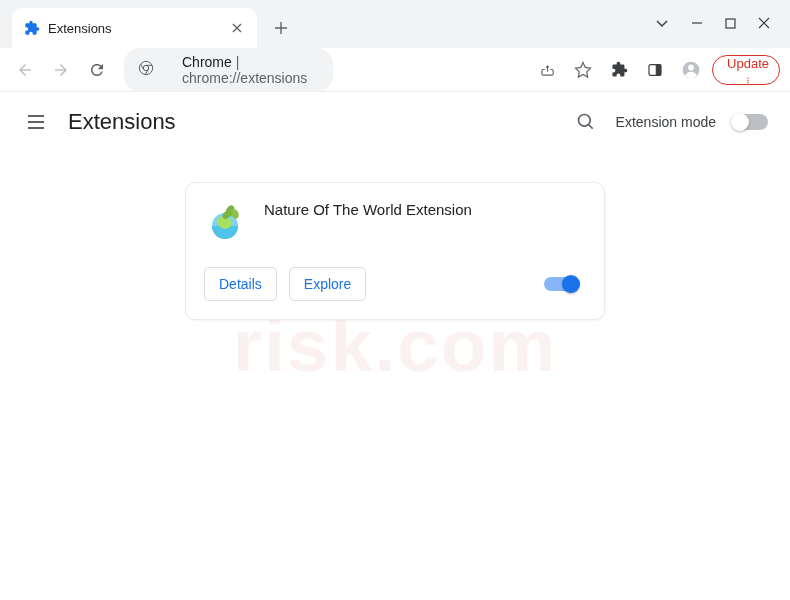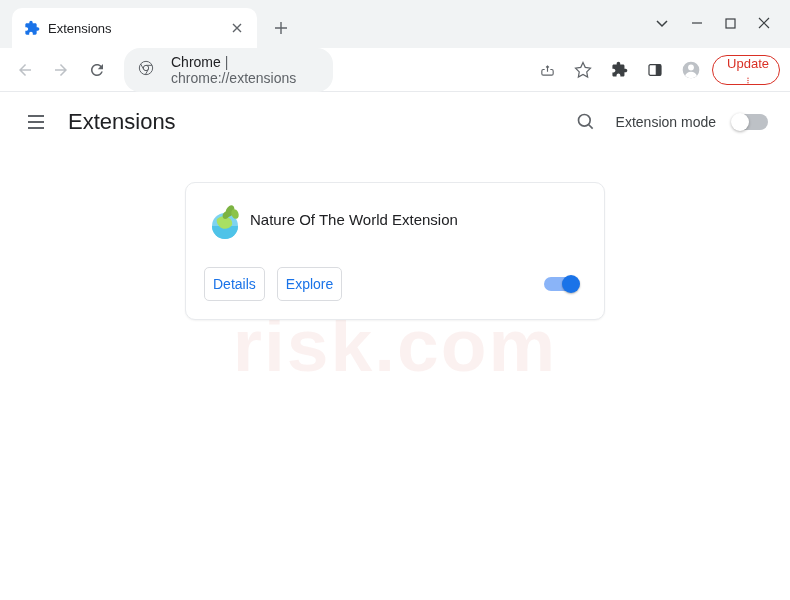--- a/index.html
+++ b/index.html
@@ -16,46 +16,46 @@
     .tab-title { font-size: 13px; color: #202124; flex: 1; }
     .tab-close { width: 16px; height: 16px; display: flex; align-items: center; justify-content: center; color: #5f6368; border-radius: 50%; cursor: pointer; }
     .new-tab { width: 28px; height: 28px; margin-top: 14px; margin-left: 10px; display: flex; align-items: center; justify-content: center; color: #5f6368; border-radius: 50%; cursor: pointer; }
     .window-controls { margin-left: auto; display: flex; align-items: center; gap: 22px; padding-right: 20px; height: 48px; }
     .window-controls span { color: #3c4043; cursor: pointer; font-size: 14px; }
     
     
     .toolbar { height: 44px; background: #fff; display: flex; align-items: center; padding: 0 10px; gap: 6px; border-bottom: 1px solid #e8eaed; position: relative; z-index: 1; }
     .nav-btn { width: 30px; height: 30px; display: flex; align-items: center; justify-content: center; color: #5f6368; border-radius: 50%; cursor: pointer; }
     .nav-btn.disabled { color: #bdc1c6; }
-    .omnibox { flex: 1; height: 44px; background: #f1f3f4; border-radius: 16px; display: flex; align-items: center; padding: 0 14px; gap: 17px; margin: 0 6px; max-width: 330px; }
+    .omnibox { flex: 1; height: 44px; background: #f1f3f4; border-radius: 16px; display: flex; align-items: center; padding: 0 14px; gap: 28px; margin: 0 6px; max-width: 330px; }
     .omnibox-icon { color: #5f6368; }
     .omnibox-text { font-size: 14px; color: #202124; }
     .omnibox-text .dim { color: #5f6368; }
     .toolbar-spacer { flex: 1; }
     .toolbar-icon { width: 30px; height: 30px; display: flex; align-items: center; justify-content: center; color: #5f6368; cursor: pointer; }
     .update-btn { border: 1px solid #d93025; color: #d93025; border-radius: 16px; height: 30px; padding: 0 10px 0 14px; display: flex; align-items: center; gap: 6px; font-size: 13px; cursor: pointer; flex-direction: column; }
     
     
     .ext-header { height: 60px; display: flex; align-items: center; padding: 0 22px; position: relative; z-index: 1; }
     .hamburger { width: 28px; height: 28px; display: flex; align-items: center; justify-content: center; color: #5f6368; cursor: pointer; }
     .ext-title { font-size: 22px; font-weight: 500; color: #202124; margin-left: 18px; }
     .ext-header-right { margin-left: auto; display: flex; align-items: center; gap: 16px; }
     .search-btn { width: 28px; height: 28px; display: flex; align-items: center; justify-content: center; color: #5f6368; cursor: pointer; }
     .dev-mode { font-size: 14px; color: #3c4043; }
     .toggle { width: 36px; height: 16px; background: #bdc1c6; border-radius: 8px; position: relative; cursor: pointer; }
     .toggle::after { content: ''; position: absolute; width: 18px; height: 18px; background: #fff; border-radius: 50%; top: -1px; left: -1px; box-shadow: 0 1px 3px rgba(0,0,0,0.3); }
     
     
     .ext-card { width: 420px; margin: 30px auto 0; background: #fff; border: 1px solid #e8eaed; border-radius: 10px; padding: 18px; position: relative; z-index: 1; box-shadow: 0 1px 2px rgba(0,0,0,0.05); }
-    .card-top { display: flex; gap: 4px; align-items: center; }
+    .card-top { display: flex; gap: 18px; }
     .ext-icon { width: 42px; height: 42px; flex-shrink: 0; }
     .ext-name { font-size: 15px; color: #202124; margin-bottom: 6px; }
     .ext-desc { font-size: 14px; color: #5f6368; line-height: 1.5; }
     .card-bottom { display: flex; align-items: center; gap: 12px; margin-top: 24px; }
-    .card-btn { border: 1px solid #dadce0; background: #fff; color: #1a73e8; font-size: 14px; padding: 8px 8px; border-radius: 5px; cursor: pointer; }
+    .card-btn { border: 1px solid #dadce0; background: #fff; color: #1a73e8; font-size: 14px; padding: 8px 14px; border-radius: 5px; cursor: pointer; }
     .card-toggle { width: 34px; height: 14px; background: #8ab4f8; border-radius: 7px; position: relative; cursor: pointer; margin-left: auto; margin-right: 8px; }
     .card-toggle::after { content: ''; position: absolute; width: 18px; height: 18px; background: #1a73e8; border-radius: 50%; top: -2px; right: -2px; box-shadow: 0 1px 2px rgba(0,0,0,0.3); }
   </style>
 </head>
 <body>
 
 <div class="watermark">PC<span class="sub">risk.com</span></div>
 
 <div class="titlebar">
   <div class="tab">

